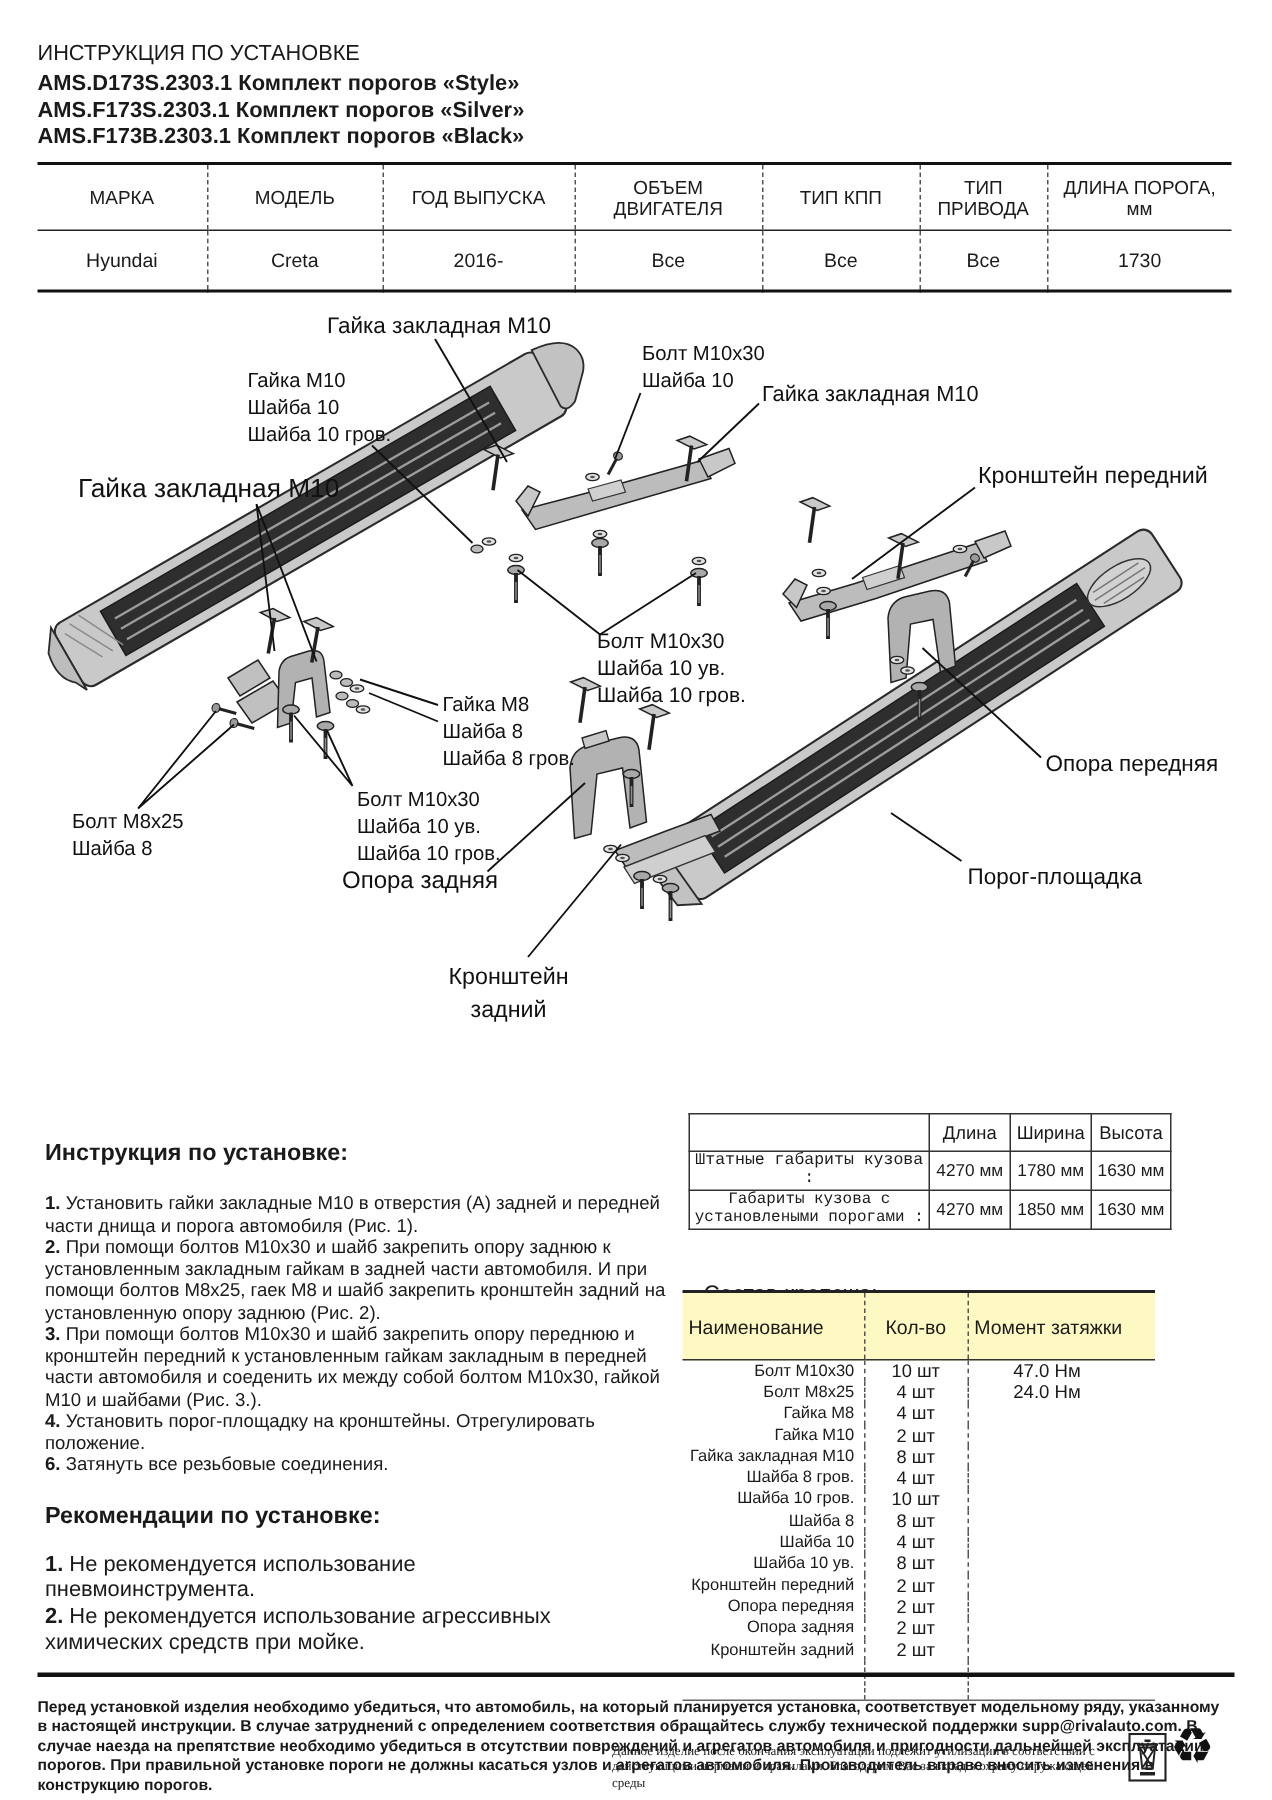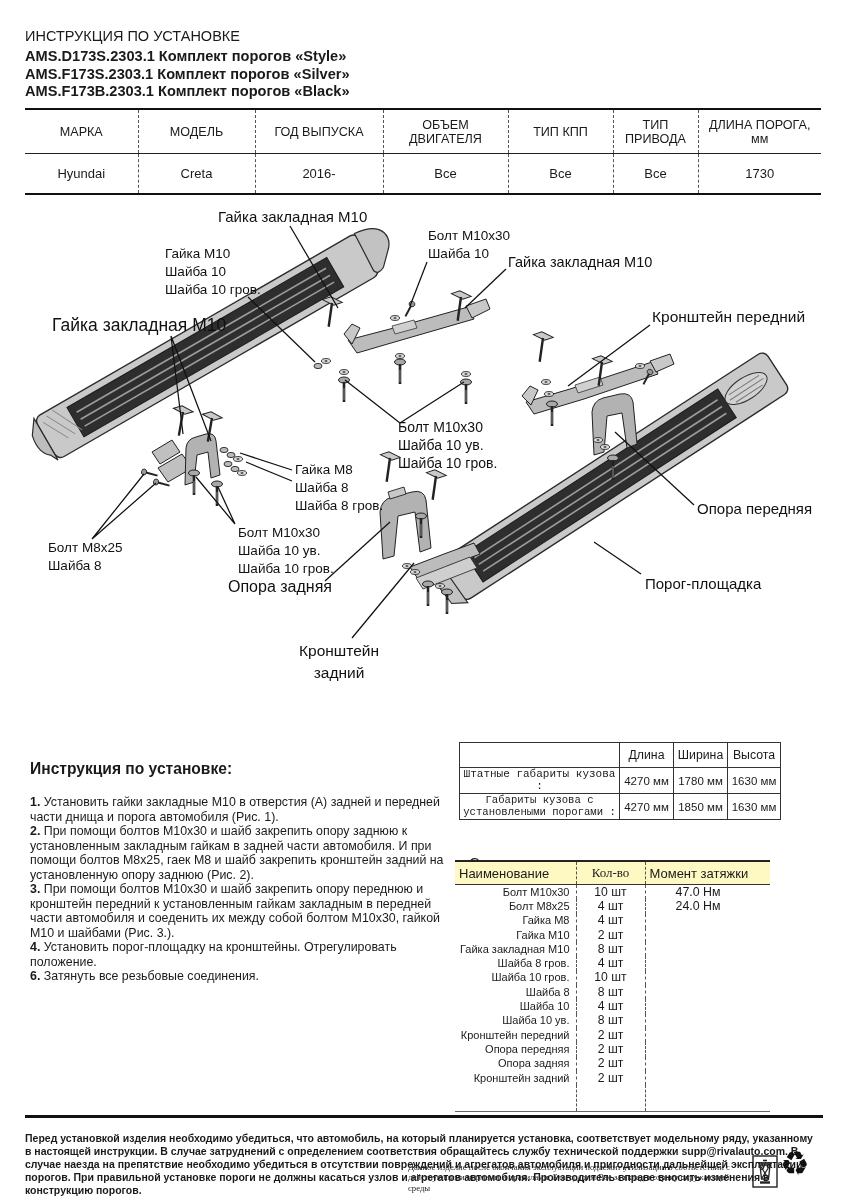--- a/index.html
+++ b/index.html
@@ -40,21 +40,21 @@
   .dims td{font-size:11.5px;height:25px;text-align:center;}
   .dims td.lbl{text-align:center;font-size:11px;line-height:11.5px;font-family:Liberation Mono, monospace;}
   .dims tr.r2 td.lbl{font-size:10.6px;}
 
   
   .fast-head{position:absolute;left:457px;top:842px;font-size:15px;font-weight:normal;margin:12px;}
   .fast{position:absolute;left:455px;top:860px;width:315px;border-collapse:collapse;table-layout:fixed;
         border-top:2.4px solid #222;border-bottom:1.2px solid #666;}
   .fast th{font-weight:normal;font-size:13px;height:22px;background:#fef9c3;border-bottom:1.3px solid #333;
            text-align:left;padding:0 0 0 4px;}
-  .fast th.c{text-align:center;padding:0;font-family:Liberation Serif, serif;}
+  .fast th.c{text-align:center;padding:11px;}
   .fast td{font-size:11px;height:14.3px;line-height:13px;padding:0;}
   .fast td.name{text-align:right;padding-right:6px;}
   .fast td.qty{text-align:center;font-size:12.2px;}
   .fast td.trq{padding-left:30px;font-size:12.4px;}
   .fast .mid{border-left:1.6px dashed #555;border-right:1.6px dashed #555;}
   .fast tr.spacer td{height:26px;}
 
   
   .divider{position:absolute;left:25px;top:1115px;width:798px;height:2.6px;background:#111;}
   .warning{position:absolute;left:25px;top:1121px;width:797px;font-size:10.5px;font-weight:bold;
@@ -273,20 +273,25 @@
   </svg>
 
   <div class="instructions">
     <h3>Инструкция по установке:</h3>
     <p class="li"><b>1.</b> <span>Установить гайки закладные М10 в отверстия (А) задней и передней части днища и порога автомобиля (Рис. 1).</span></p>
     <p class="li"><b>2.</b> <span>При помощи болтов М10х30 и шайб закрепить опору заднюю к установленным закладным гайкам в задней части автомобиля. И при помощи болтов М8х25, гаек М8 и шайб закрепить кронштейн задний на установленную опору заднюю (Рис. 2).</span></p>
     <p class="li"><b>3.</b> <span>При помощи болтов М10х30 и шайб закрепить опору переднюю и кронштейн передний к установленным гайкам закладным в передней части автомобиля и соеденить их между собой болтом М10х30, гайкой М10 и шайбами (Рис. 3.).</span></p>
     <p class="li"><b>4.</b> <span>Установить порог-площадку на кронштейны. Отрегулировать положение.</span></p>
     <p class="li"><b>6.</b> <span>Затянуть все резьбовые соединения.</span></p>
 
+    <div class="rec">
+      <h3>Рекомендации по установке:</h3>
+      <p class="rli"><b>1.</b> <span>Не рекомендуется использование пневмоинструмента.</span></p>
+      <p class="rli"><b>2.</b> <span>Не рекомендуется использование агрессивных химических средств при мойке.</span></p>
+    </div>
   </div>
 
   <table class="dims">
     <colgroup>
         <col style="width:160px">
         <col style="width:54px">
         <col style="width:54px">
         <col style="width:53px">
       </colgroup>
     <tbody>

